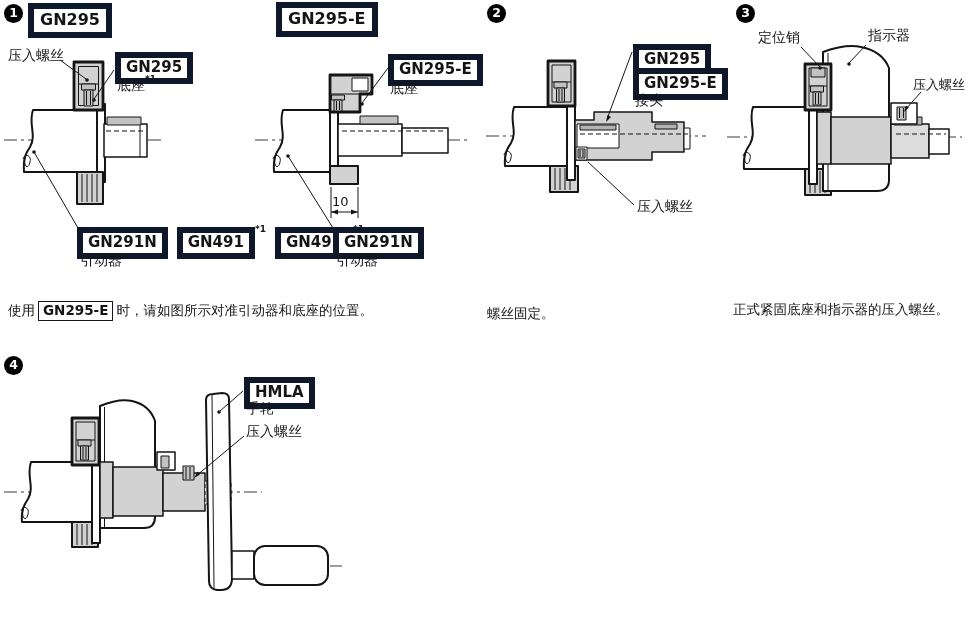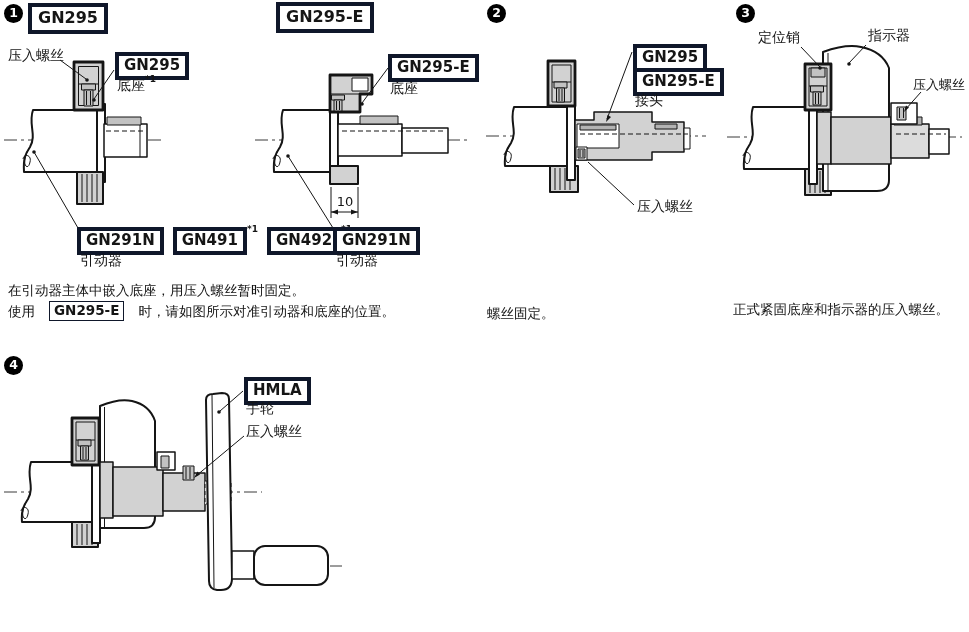--- a/index.html
+++ b/index.html
@@ -2,29 +2,29 @@
 <html><head>
 <meta charset="utf-8">
 <style>
   html,body { margin:0; padding:0; background:#fff; }
   body { font-family:"DejaVu Sans","Liberation Sans",sans-serif; color:#151515; }
   .canvas { position:relative; width:969px; height:632px; background:#fff; overflow:hidden; }
   .abs { position:absolute; }
   .step-num { width:19px; height:19px; border-radius:50%; background:#000; color:#fff;
               font-weight:700; font-size:12.5px; display:flex; align-items:center;
               justify-content:center; line-height:1; }
-  .pn-box { display:inline-block; border:4px solid #0f172a; background:#fff; font-weight:700;
+  .pn-box { display:inline-block; border:6px solid #0f172a; background:#fff; font-weight:700;
             font-size:15px; line-height:1.15; padding:1px 5px 2px; white-space:nowrap; }
   .pn-box.hdr { font-size:16px; padding:2px 6px 3px; }
   .pn-box.inline { font-size:13.5px; border-width:1.5px; padding:1px 4px; }
   .sup { font-size:9px; font-weight:700; vertical-align:top; position:relative; top:-3px; }
   .lbl { font-size:14px; white-space:nowrap; line-height:1.2; }
   .lbl.small { font-size:13px; }
   .caption { font-size:13.5px; white-space:nowrap; line-height:1.4; }
-  .row { display:flex; align-items:flex-end; gap:14px; }
+  .row { display:flex; align-items:center; gap:3px; }
   .boxrow { display:flex; align-items:flex-start; gap:9px; }
   .dim { font-size:13px; text-align:center; }
   svg.draw { position:absolute; overflow:visible; }
   .ln { stroke:#151515; fill:none; stroke-linejoin:round; }
   .s3 { stroke-width:2.8; }
   .s2 { stroke-width:2; }
   .s15 { stroke-width:1.5; }
   .s1 { stroke-width:1; }
   .f-white { fill:#ffffff; }
   .f-gray { fill:#d2d2d2; }
@@ -211,33 +211,32 @@
   <div class="abs lbl" style="left:8px;top:47px">压入螺丝</div>
 
   <div class="abs pn-box" style="left:115px;top:52px">GN295</div>
   <div class="abs lbl" style="left:117px;top:77px">
     <span>底座</span><span class="sup">*1</span>
   </div>
 
   <div class="abs pn-box" style="left:388px;top:54px">GN295-E</div>
   <div class="abs lbl" style="left:390px;top:80px">底座</div>
 
-  <div class="abs dim" style="left:332px;top:194px;width:26px">10</div>
+  <div class="abs dim" style="left:332px;top:194px;width:14px">10</div>
 
   <div class="abs boxrow" style="left:77px;top:227px">
     <span><span class="pn-box">GN291N</span></span>
     <span><span class="pn-box">GN491</span><span class="sup">*1</span></span>
     <span><span class="pn-box">GN492</span><span class="sup">*1</span></span>
   </div>
   <div class="abs lbl" style="left:80px;top:252px">引动器</div>
 
   <div class="abs pn-box" style="left:333px;top:227px">GN291N</div>
   <div class="abs lbl" style="left:336px;top:252px">引动器</div>
 
-  <div class="abs caption" style="left:8px;top:281px">在引动器主体中嵌入底座，用压入螺丝暂时固定。</div>
   <div class="abs caption row" style="left:8px;top:301px">
     <span>使用</span>
     <span class="pn-box inline">GN295-E</span>
     <span>时，请如图所示对准引动器和底座的位置。</span>
   </div>
 
   <div class="abs step-num" style="left:487px;top:4px">2</div>
   <div class="abs pn-box" style="left:633px;top:44px">GN295</div>
   <div class="abs pn-box" style="left:633px;top:68px">GN295-E</div>
   <div class="abs lbl" style="left:635px;top:92px">接头</div>

